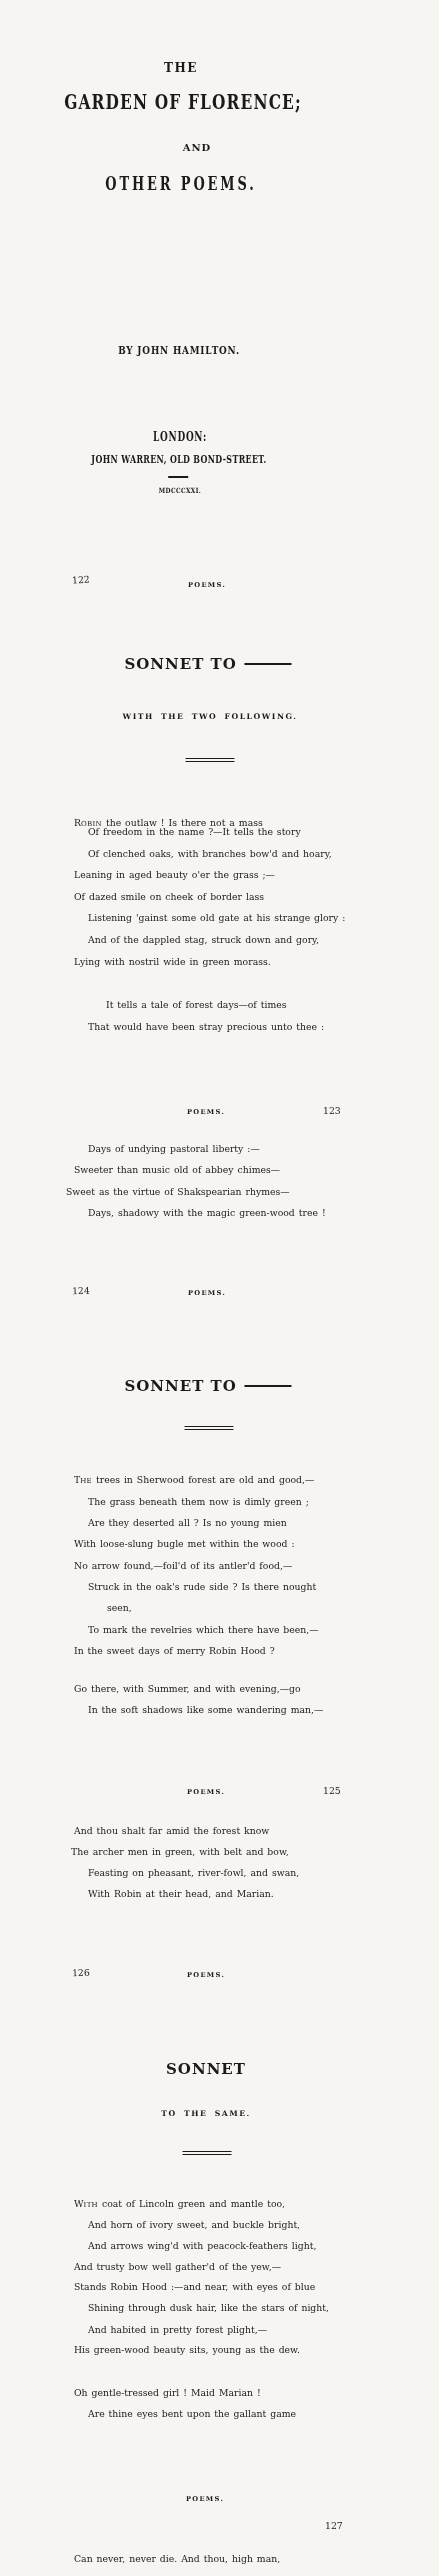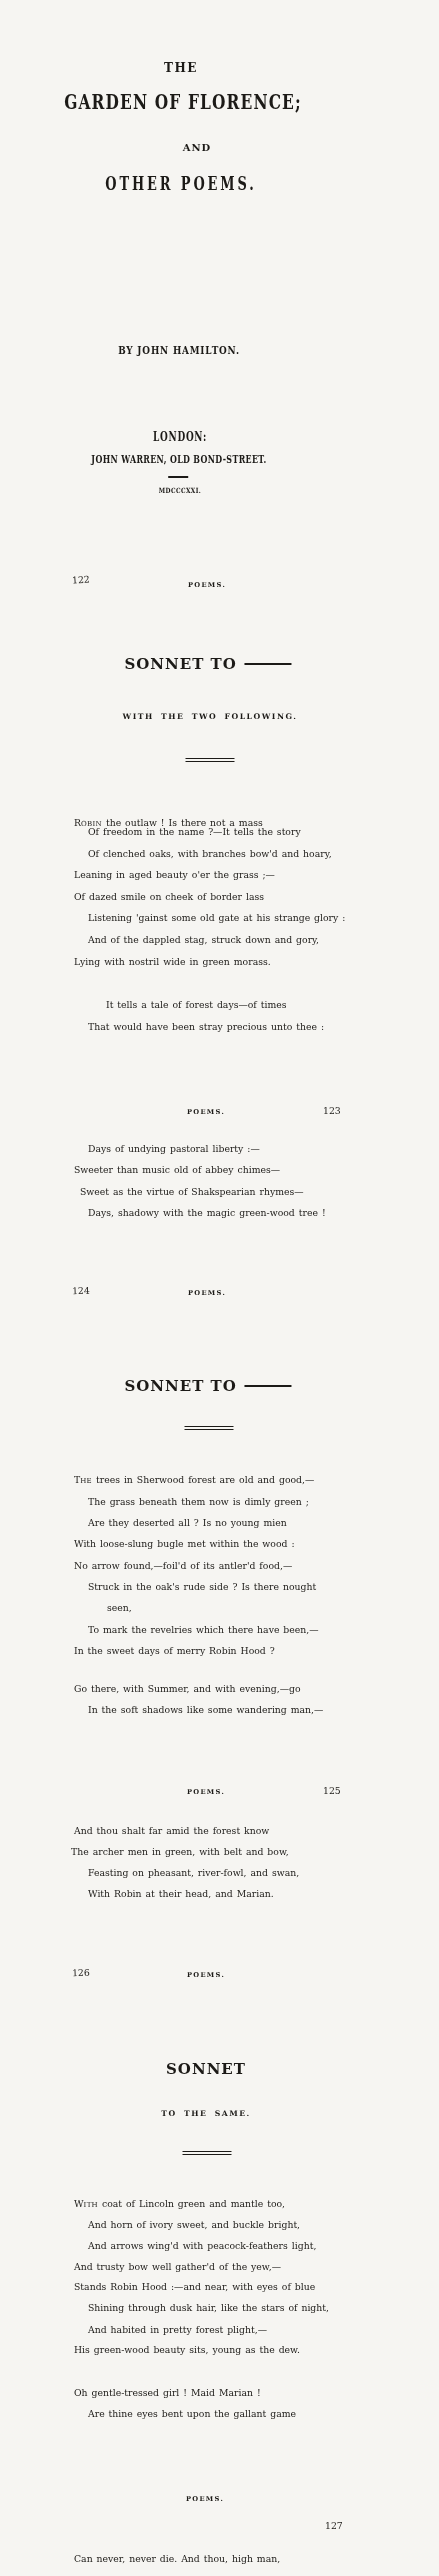--- a/index.html
+++ b/index.html
@@ -68,21 +68,21 @@
       <div class="line" style="left: 74px; top: 892px;">Of dazed smile on cheek of border lass</div>
       <div class="line" style="left: 88px; top: 913px;">Listening 'gainst some old gate at his strange glory :</div>
       <div class="line" style="left: 88px; top: 935px;">And of the dappled stag, struck down and gory,</div>
       <div class="line" style="left: 74px; top: 957px;">Lying with nostril wide in green morass.</div>
       <div class="line" style="left: 74px; top: 1000px; margin-left: 32px;">It tells a tale of forest days—of times</div>
       <div class="line" style="left: 88px; top: 1022px;">That would have been stray precious unto thee :</div>
       <div class="pnum" style="left: 323px; top: 1105px;">123</div>
       <div class="rhead" style="left: 206px; top: 1108px;">POEMS.</div>
       <div class="line" style="left: 88px; top: 1144px;">Days of undying pastoral liberty :—</div>
       <div class="line" style="left: 74px; top: 1165px;">Sweeter than music old of abbey chimes—</div>
-      <div class="line" style="left: 80px; top: 1187px;">Sweet as the virtue of Shakspearian rhymes—</div>
+      <div class="line" style="left: 66px; top: 1187px;">Sweet as the virtue of Shakspearian rhymes—</div>
       <div class="line" style="left: 88px; top: 1208px;">Days, shadowy with the magic green-wood tree !</div>
       <div class="pnum" style="left: 72px; top: 1285px; transform: rotate(-2deg);">124</div>
       <div class="rhead" style="left: 207px; top: 1289px;">POEMS.</div>
       <div class="ph-title" style="left: 208px; top: 1377px;"><span>SONNET TO</span><span class="hdash"></span></div>
       <div class="drule" style="left: 209px; top: 1426px;">
         <div class="t"></div>
         <div class="b"></div>
       </div>
       <div class="line" style="left: 74px; top: 1475px;">T<span class="sc">HE</span> trees in Sherwood forest are old and good,—</div>
       <div class="line" style="left: 88px; top: 1497px;">The grass beneath them now is dimly green ;</div>

